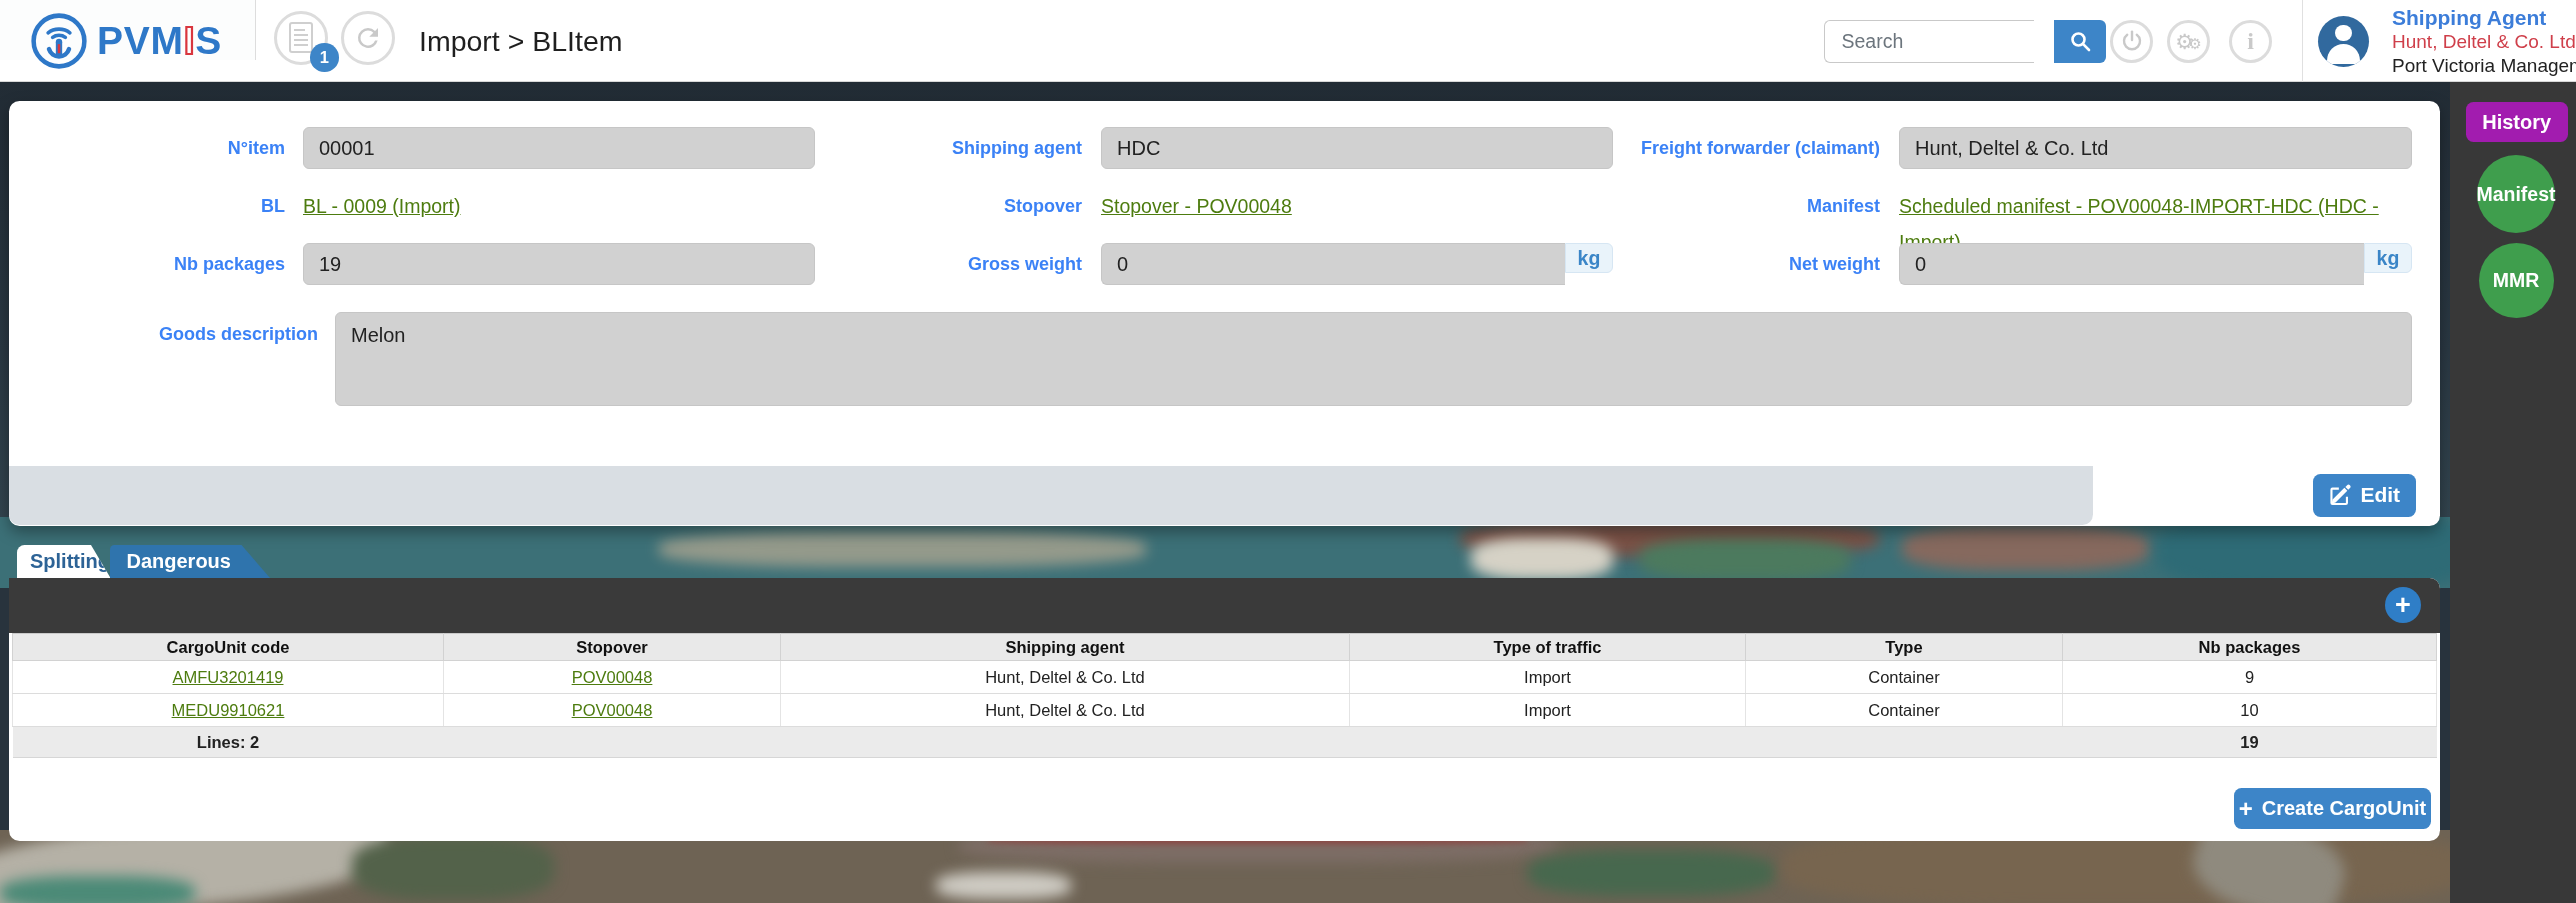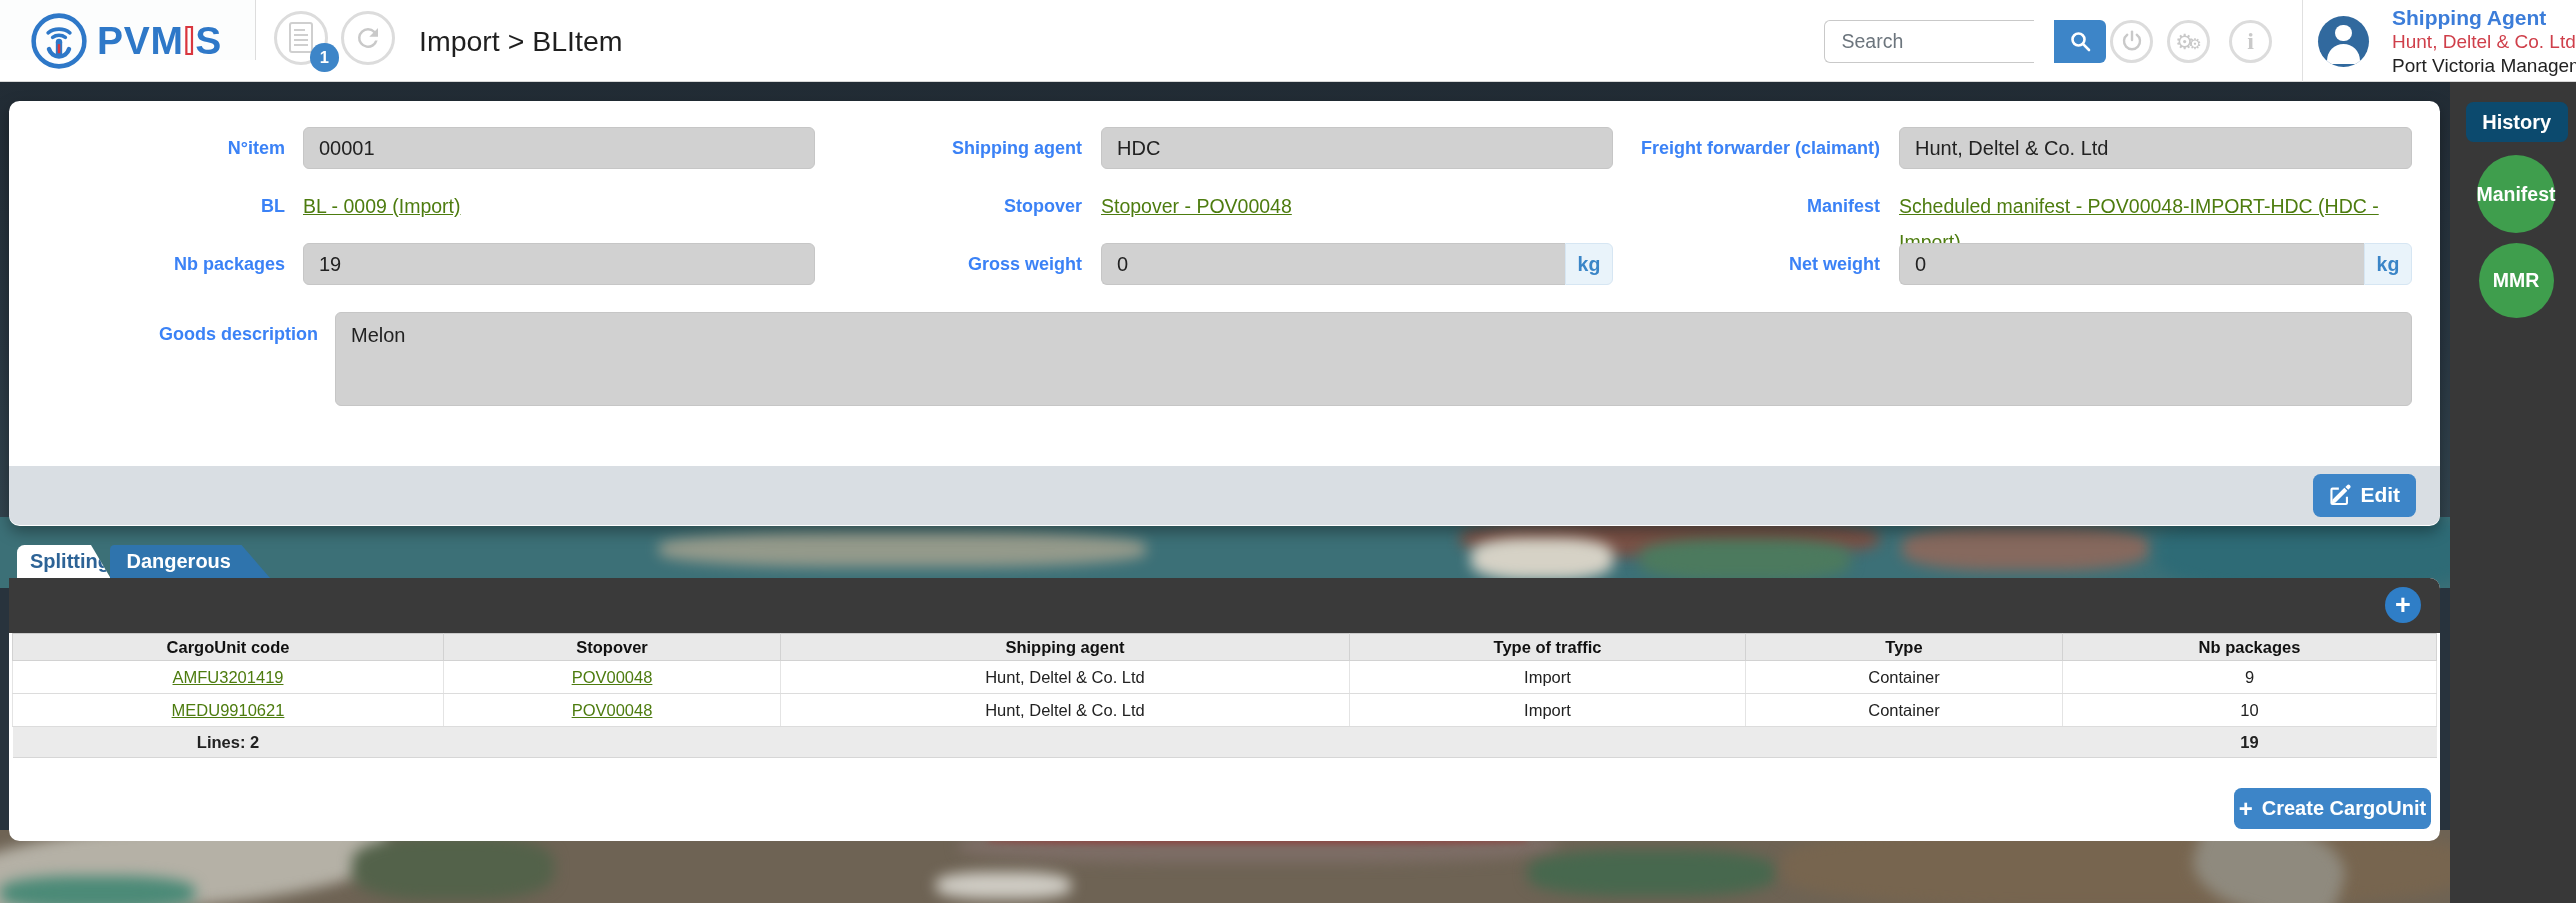--- a/index.html
+++ b/index.html
@@ -35,35 +35,35 @@
   .avatar { position:absolute; left:2318px; top:15.7px; width:51px; height:51px; border-radius:50%; background:#31699e; overflow:hidden; }
   .avatar::before { content:""; position:absolute; left:17px; top:9px; width:16.5px; height:16.5px; border-radius:50%; background:#fff; }
   .avatar::after { content:""; position:absolute; left:9px; top:28.5px; width:33px; height:19.5px; border-radius:16.5px 16.5px 0 0; background:#fff; }
   .user-block { position:absolute; left:2392px; top:4.5px; width:184px; overflow:hidden; white-space:nowrap; }
   .user-role { font-size:21px; font-weight:bold; color:#3c7dd9; line-height:25.5px; }
   .user-company { font-size:19px; color:#cf3f4a; line-height:24px; }
   .user-org { font-size:19px; color:#222; line-height:24px; }
 
   
   .right-strip { position:absolute; left:2450px; top:82px; width:126px; height:821px; background:#383838; z-index:4; }
-  .history-btn { position:absolute; left:15.7px; top:20px; width:102px; height:40px; background:#0c4a6e; border:none; border-radius:7.5px; color:#fff; font-size:20px; font-weight:bold; cursor:pointer; font-family:"Liberation Sans", sans-serif; }
+  .history-btn { position:absolute; left:15.7px; top:20px; width:102px; height:40px; background:#a21caf; border:none; border-radius:7.5px; color:#fff; font-size:20px; font-weight:bold; cursor:pointer; font-family:"Liberation Sans", sans-serif; }
   .circle-btn { position:absolute; border-radius:50%; background:#3f9e4d; color:#fff; font-weight:bold; font-size:19.5px; display:flex; align-items:center; justify-content:center; border:none; cursor:pointer; font-family:"Liberation Sans", sans-serif; }
 
   
   .card { position:absolute; left:9px; top:101px; width:2431px; height:425px; background:#fff; border-radius:10.5px; box-shadow:0 6px 15px rgba(0,0,0,.35); z-index:3; }
   .lbl { position:absolute; font-size:18px; font-weight:bold; color:#3b82f6; text-align:right; }
   .row-c { line-height:42px; }
   .inp { position:absolute; height:42px; background:#d1d1d1; border:0.7px solid #c6c6c6; border-radius:6px; font-size:20px; color:#222; padding:0 15px; font-family:"Liberation Sans", sans-serif; }
   .inp-group { position:absolute; height:42px; display:flex; }
   .inp-group .inp-part { height:42px; background:#d1d1d1; border:0.7px solid #c6c6c6; border-right:none; border-radius:6px 0 0 6px; font-size:20px; color:#222; padding:0 15px; font-family:"Liberation Sans", sans-serif; }
-  .unit-addon { width:48px; height:42px; background:#e9f3fa; border:0.7px solid #d6e6f3; border-radius:0 6px 6px 0; color:#3a85c7; font-size:19.5px; font-weight:bold; display:flex; align-items:center; justify-content:center; }
+  .unit-addon { width:48px; height:30px; background:#e9f3fa; border:0.7px solid #d6e6f3; border-radius:0 6px 6px 0; color:#3a85c7; font-size:19.5px; font-weight:bold; display:flex; align-items:center; justify-content:center; }
   .link { font-size:19.5px; color:#4d7c0f; text-decoration:underline; cursor:pointer; }
   .link-row { position:absolute; line-height:33px; }
   .txtarea { position:absolute; background:#d1d1d1; border:0.7px solid #c6c6c6; border-radius:6px; font-size:20px; color:#222; padding:10.5px 15px; resize:none; font-family:"Liberation Sans", sans-serif; }
-  .card-footer { position:absolute; left:0; top:365px; width:2431px; height:59px; background:#d9dee3; border-radius:0 0 10.5px 10.5px; }
+  .card-footer { position:absolute; left:0; top:365px; width:2084px; height:59px; background:#d9dee3; border-radius:0 0 10.5px 10.5px; }
   .edit-btn { position:absolute; left:2304px; top:7.5px; width:103px; height:43px; background:#3d85c8; border:none; border-radius:7.5px; color:#fff; font-size:21px; font-weight:bold; display:flex; align-items:center; justify-content:center; gap:9px; cursor:pointer; font-family:"Liberation Sans", sans-serif; }
 
   
   .tab { position:absolute; top:545px; height:33px; font-size:20px; font-weight:bold; line-height:33px; cursor:pointer; z-index:3; }
   .tab-active { left:16.5px; width:94px; background:#fff; color:#2d6396; border-top-left-radius:7.5px; clip-path:polygon(0 0, calc(100% - 19.5px) 0, 100% 100%, 0 100%); padding-left:13.5px; }
   .tab-inactive { left:110px; width:160px; background:#2f74ad; color:#fff; border-top-left-radius:4.5px; clip-path:polygon(0 0, calc(100% - 28.5px) 0, 100% 100%, 0 100%); padding-left:16.5px; }
 
   
   .panel { position:absolute; left:9px; top:578px; width:2431px; height:263px; background:#fff; border-radius:0 10.5px 10.5px 10.5px; z-index:3; }
   .panel-toolbar { position:absolute; left:0; top:0; width:2431px; height:55px; background:#3a3a3a; border-radius:0 10.5px 0 0; }

